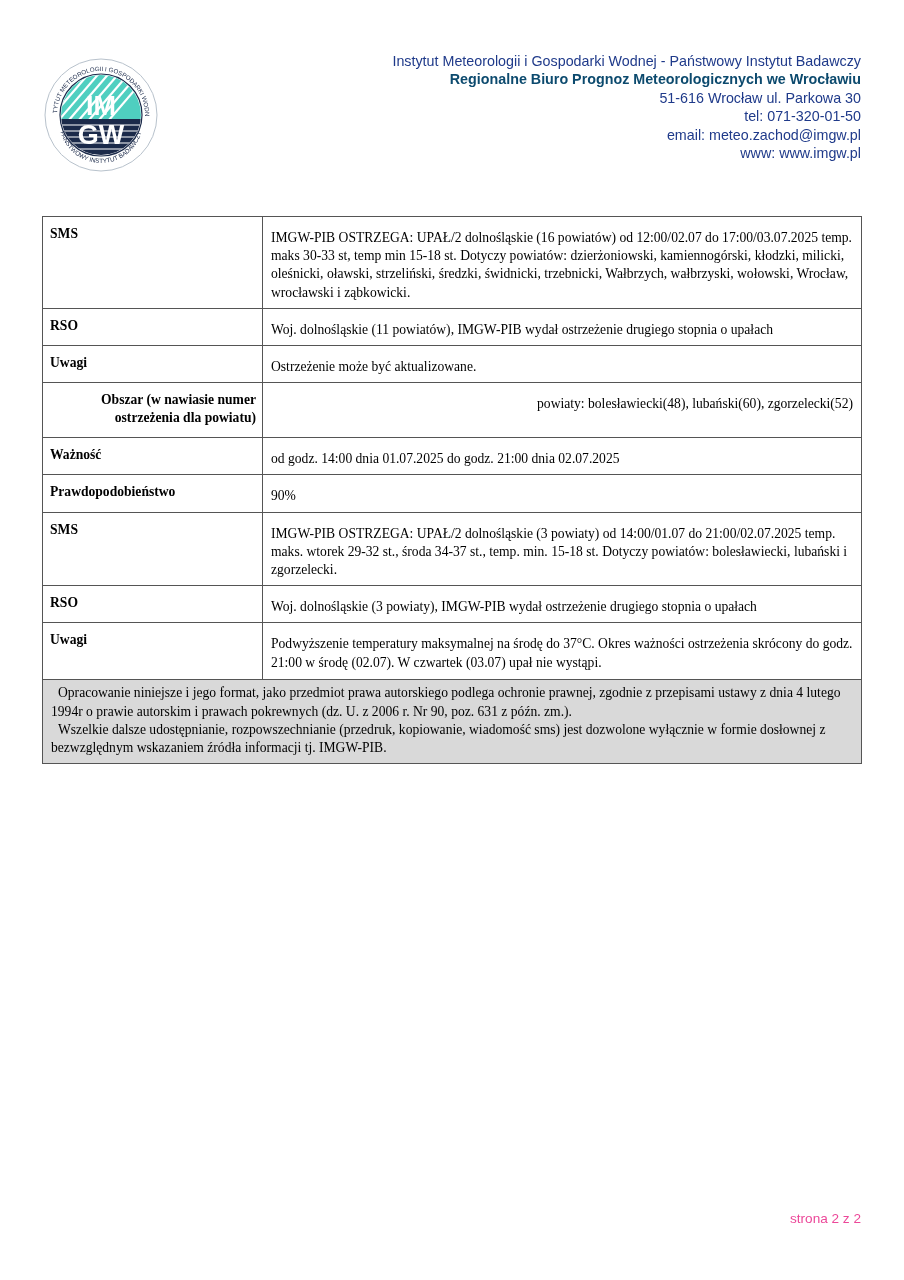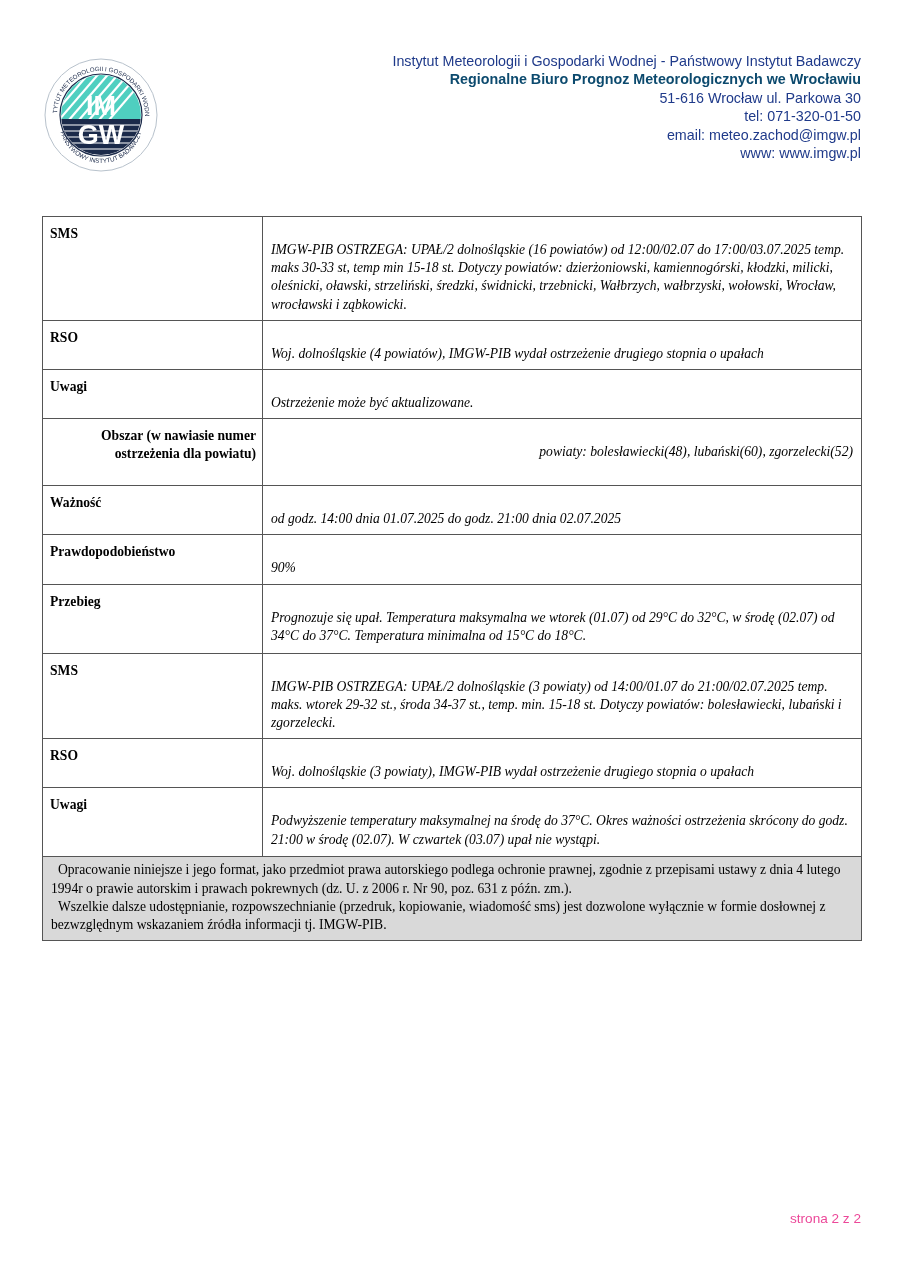--- a/index.html
+++ b/index.html
@@ -7,21 +7,21 @@
 
   .logo { position: absolute; left: 43px; top: 57px; width: 116px; height: 116px; }
 
   .header { position: absolute; right: 43px; top: 52px; text-align: right; font-family: "Liberation Sans", sans-serif; color: #1f3a8a; font-size: 14.3px; line-height: 18.4px; }
   .header .bold { font-weight: bold; color: #0c4a6e; }
   .header div { white-space: nowrap; }
 
   table.warn { position: absolute; left: 42px; top: 216px; width: 820px; border-collapse: collapse; font-size: 13.6px; line-height: 18.2px; }
   table.warn td { border: 1px solid #555; vertical-align: top; padding: 0; }
   table.warn td.lbl { width: 206px; font-weight: bold; padding: 8px 6px 6px 7px; }
-  table.warn td.val { padding: 24px 8px 6px 8px; font-style: italic; }
+  table.warn td.val { padding: 12px 8px 6px 8px; }
   table.warn tr.hl td { background: #ffa400; }
   table.warn td.note { background: #d9d9d9; padding: 4px 8px 6px 8px; }
   .r-sms1 td { height: 68px; }
   .r-single td { height: 18px; }
   .r-obszar td { height: 36px; text-align: right; }
   .r-2line td { height: 38px; }
   .r-sms2 td { height: 54px; }
   .ind { padding-left: 7px; }
 
   .footer { position: absolute; right: 43px; top: 1211px; font-family: "Liberation Sans", sans-serif; font-size: 13.6px; color: #ec4899; }
@@ -78,41 +78,37 @@
 </div>
 
 <table class="warn">
   <tbody>
       <tr class="r-sms1">
     <td class="lbl">SMS</td>
     <td class="val">IMGW-PIB OSTRZEGA: UPAŁ/2 dolnośląskie  (16 powiatów) od 12:00/02.07 do 17:00/03.07.2025 temp. maks 30-33 st, temp min 15-18 st. Dotyczy powiatów: dzierżoniowski, kamiennogórski, kłodzki, milicki, oleśnicki,  oławski, strzeliński, średzki,  świdnicki, trzebnicki, Wałbrzych, wałbrzyski, wołowski, Wrocław, wrocławski i ząbkowicki.</td>
   </tr>
   <tr class="r-single">
     <td class="lbl">RSO</td>
-    <td class="val">Woj. dolnośląskie  (4 powiatów), IMGW-PIB wydał ostrzeżenie drugiego stopnia o upałach</td>
+    <td class="val">Woj. dolnośląskie  (11 powiatów), IMGW-PIB wydał ostrzeżenie drugiego stopnia o upałach</td>
   </tr>
   <tr class="r-single">
     <td class="lbl">Uwagi</td>
     <td class="val">Ostrzeżenie może być  aktualizowane.</td>
   </tr>
   <tr class="r-obszar">
     <td class="lbl">Obszar (w nawiasie numer ostrzeżenia dla powiatu)</td>
     <td class="val">powiaty: bolesławiecki(48), lubański(60), zgorzelecki(52)</td>
   </tr>
   <tr class="r-single">
     <td class="lbl">Ważność</td>
     <td class="val">od godz. 14:00 dnia 01.07.2025 do godz. 21:00 dnia 02.07.2025</td>
   </tr>
   <tr class="r-single">
     <td class="lbl">Prawdopodobieństwo</td>
     <td class="val">90%</td>
-  </tr>
-  <tr class="r-2line">
-    <td class="lbl">Przebieg</td>
-    <td class="val">Prognozuje się upał. Temperatura maksymalna we wtorek (01.07) od 29°C do 32°C, w środę (02.07) od 34°C do 37°C. Temperatura minimalna od 15°C do 18°C.</td>
   </tr>
   <tr class="r-sms2">
     <td class="lbl">SMS</td>
     <td class="val">IMGW-PIB OSTRZEGA: UPAŁ/2 dolnośląskie  (3 powiaty) od 14:00/01.07 do 21:00/02.07.2025 temp. maks. wtorek 29-32 st., środa  34-37 st., temp. min. 15-18 st. Dotyczy powiatów: bolesławiecki, lubański i zgorzelecki.</td>
   </tr>
   <tr class="r-single">
     <td class="lbl">RSO</td>
     <td class="val">Woj. dolnośląskie  (3 powiaty), IMGW-PIB wydał ostrzeżenie drugiego stopnia o upałach</td>
   </tr>
   <tr class="r-2line">

